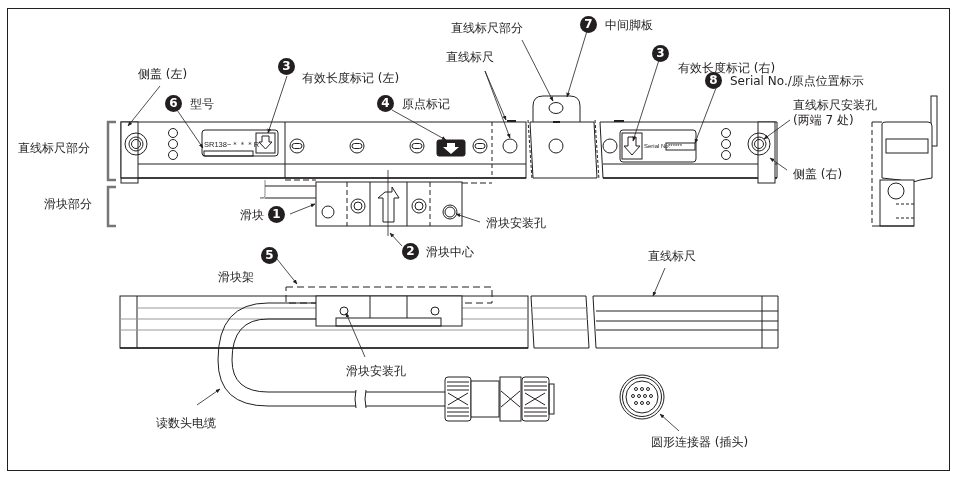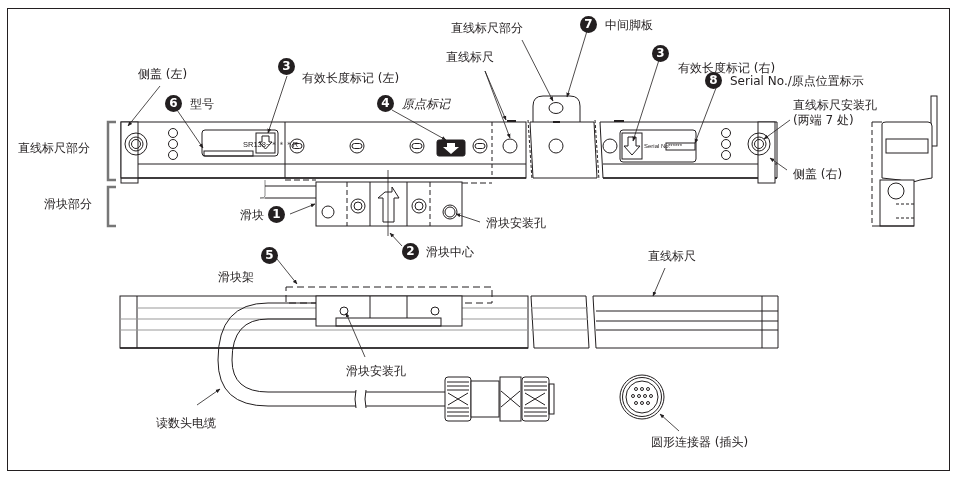--- a/index.html
+++ b/index.html
@@ -2,21 +2,21 @@
 <html><head>
 <meta charset="utf-8">
 <style>
   html,body{margin:0;padding:0;background:#fff;}
   body{width:967px;height:483px;position:relative;overflow:hidden;font-family:"DejaVu Sans","Liberation Sans",sans-serif;color:#231f20;}
   #frame{position:absolute;left:7px;top:8px;width:943px;height:463px;border:1.5px solid #231f20;box-sizing:border-box;}
   svg#dia{position:absolute;left:0;top:0;}
   .lbl{position:absolute;font-size:12px;line-height:14px;white-space:nowrap;color:#231f20;}
   .badge{position:absolute;width:17px;height:17px;border-radius:50%;background:#231f20;color:#fff;font-size:12px;font-weight:bold;line-height:17px;text-align:center;font-family:"DejaVu Sans",sans-serif;}
   .tiny{position:absolute;font-size:6px;white-space:nowrap;color:#231f20;font-family:"Liberation Sans",sans-serif;}
-  .model{position:absolute;font-size:7.5px;white-space:nowrap;color:#231f20;font-family:"Liberation Sans",sans-serif;padding-left:39px;}
+  .model{position:absolute;font-size:7.5px;white-space:nowrap;color:#231f20;font-family:"Liberation Sans",sans-serif;}
 </style>
 </head>
 <body>
 
 <div id="frame"></div>
 
 <svg id="dia" width="967" height="483">
   <defs>
     <marker id="ah" viewBox="0 0 10 10" refX="9" refY="5" markerWidth="6" markerHeight="6" orient="auto-start-reverse">
       <path d="M0,1 L10,5 L0,9 z" fill="#231f20"></path>
@@ -220,21 +220,21 @@
 
 <div class="lbl" style="left:138px;top:67px;">侧盖 (左)</div>
 
 <div class="badge" style="left:165px;top:95px;">6</div>
 <div class="lbl" style="left:190px;top:97px;">型号</div>
 
 <div class="badge" style="left:278px;top:58px;">3</div>
 <div class="lbl" style="left:302px;top:60px;margin-top:11px;">有效长度标记 (左)</div>
 
 <div class="badge" style="left:377px;top:95px;">4</div>
-<div class="lbl" style="left:402px;top:97px;font-style:italic;">原点标记</div>
+<div class="lbl" style="left:402px;top:97px;">原点标记</div>
 
 <div class="lbl" style="left:446px;top:50px;">直线标尺</div>
 <div class="lbl" style="left:451px;top:21px;">直线标尺部分</div>
 
 <div class="badge" style="left:580px;top:16px;">7</div>
 <div class="lbl" style="left:605px;top:18px;text-align:center;">中间脚板</div>
 
 <div class="badge" style="left:652px;top:45px;">3</div>
 <div class="lbl" style="left:678px;top:61px;">有效长度标记 (右)</div>
 

